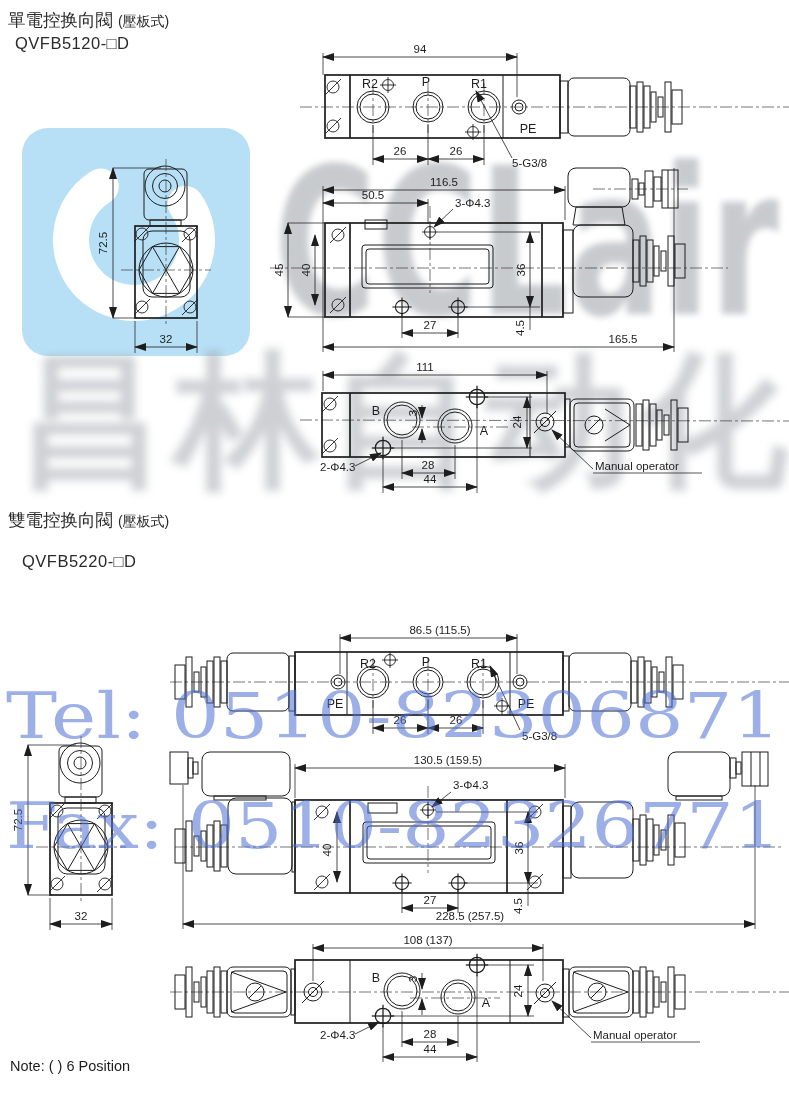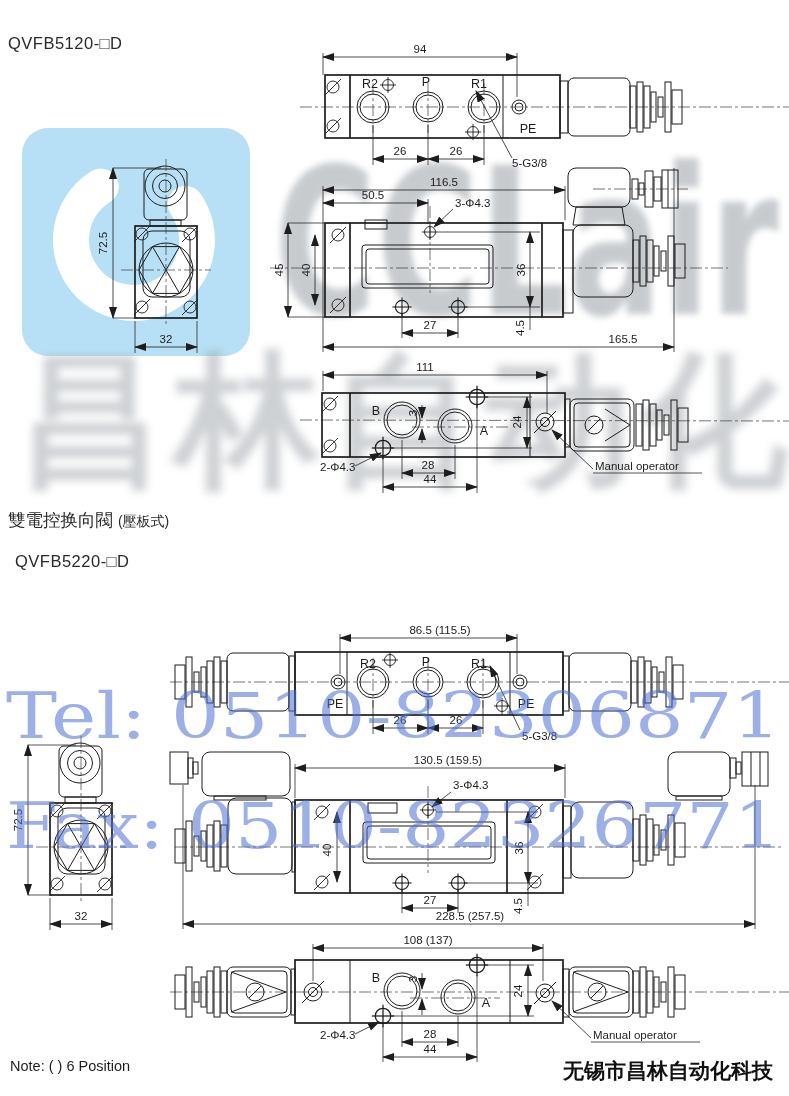--- a/index.html
+++ b/index.html
@@ -20,39 +20,43 @@
   svg text.pt{font-size:12.5px;}
   .thk{fill:none;stroke:#1d1d1d;stroke-width:1.7;}
   .thn{fill:none;stroke:#1d1d1d;stroke-width:1;}
   .cl{fill:none;stroke:#3a3a3a;stroke-width:.7;stroke-dasharray:12 3 3 3;}
   .dim{fill:none;stroke:#1d1d1d;stroke-width:.8;marker-start:url(#ah);marker-end:url(#ah);}
   .ext{fill:none;stroke:#1d1d1d;stroke-width:.75;}
   .ldr{fill:none;stroke:#1d1d1d;stroke-width:.8;marker-end:url(#ah);}
   
   .h1{left:8px;top:8px;font-size:17.5px;z-index:2;color:#2a2a2a;}
   .h1 .sub{font-size:14px;}
-  .mdl{font-size:16.5px;letter-spacing:.5px;z-index:2;color:#2a2a2a;}
+  .mdl{font-size:16.5px;letter-spacing:.5px;z-index:2;color:#2a2a2a;margin-left:7px;}
   .note{left:10px;top:1058px;font-size:14.5px;z-index:4;}
   .company{right:16px;top:1057px;font-size:21px;font-weight:bold;z-index:4;color:#111;}
 </style>
 </head>
 <body>
 
 <div class="page">
 
   <div class="abs wm wm-logo">
     <svg width="228" height="228">
       <circle cx="112" cy="112" r="63" fill="none" stroke="#ffffff" stroke-width="36" stroke-linecap="round" stroke-dasharray="300 96" transform="rotate(-35 112 112)"></circle>
     </svg>
   </div>
   <svg class="abs wm wm-brand" width="520" height="200">
     <text x="2" y="162" class="ta" style="font:bold 205px 'DejaVu Sans',sans-serif;fill:#7d848d" textLength="505" lengthAdjust="spacingAndGlyphs">CCLair</text>
   </svg>
   <div class="abs wm wm-cn">昌林自动化</div>
 
+  <div class="abs h1">
+    <span>單電控换向閥</span>
+    <span class="sub">(壓板式)</span>
+  </div>
   <div class="abs mdl" style="left:8px;top:34px;">QVFB5120-□D</div>
 
   <svg class="draw" style="left:300px;top:45px" width="489" height="140">
     <defs>
       <marker id="ah" markerWidth="12" markerHeight="8" refX="11" refY="4" orient="auto-start-reverse" markerUnits="userSpaceOnUse">
         <path d="M0,0 L12,4 L0,8 z" fill="#1d1d1d"></path>
       </marker>
       <g id="px" fill="none" stroke="#1d1d1d" stroke-width=".9">
         <circle r="5.5"></circle>
           <line x1="-8" y1="0" x2="8" y2="0"></line>
@@ -475,15 +479,14 @@
   </svg>
 
   <svg class="abs wm wm-blue" style="left:0;top:672px" width="789" height="85">
     <text x="6" y="66" class="ta" style="font:64px 'DejaVu Serif',serif;fill:#4d6fd2" textLength="775" lengthAdjust="spacingAndGlyphs">Tel: 0510-82306871</text>
   </svg>
   <svg class="abs wm wm-blue" style="left:0;top:782px" width="789" height="85">
     <text x="6" y="66" class="ta" style="font:64px 'DejaVu Serif',serif;fill:#4d6fd2" textLength="775" lengthAdjust="spacingAndGlyphs">Fax: 0510-82326771</text>
   </svg>
 
   <div class="abs note">Note: ( ) 6 Position</div>
-  <div class="abs company">无锡市昌林自动化科技</div>
 
 </div>
 
 </body></html>

